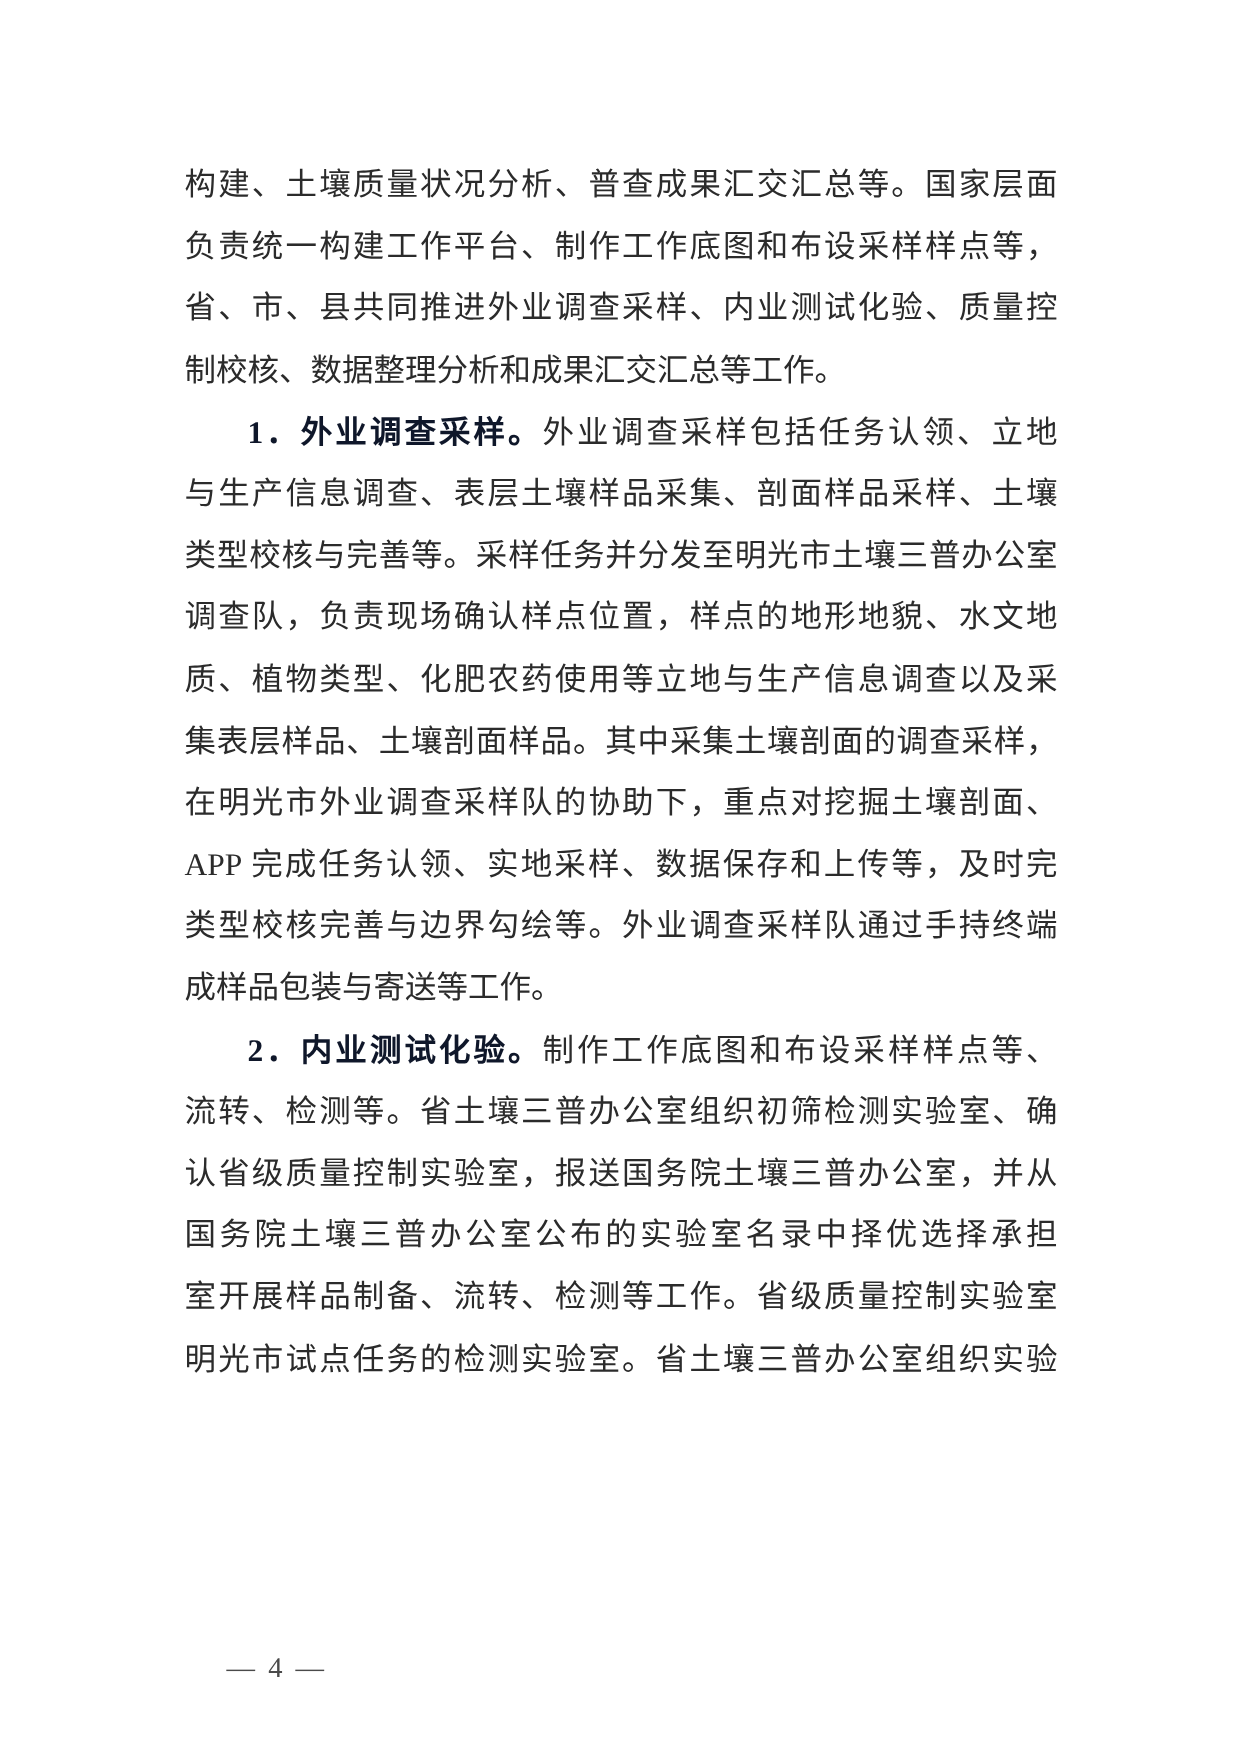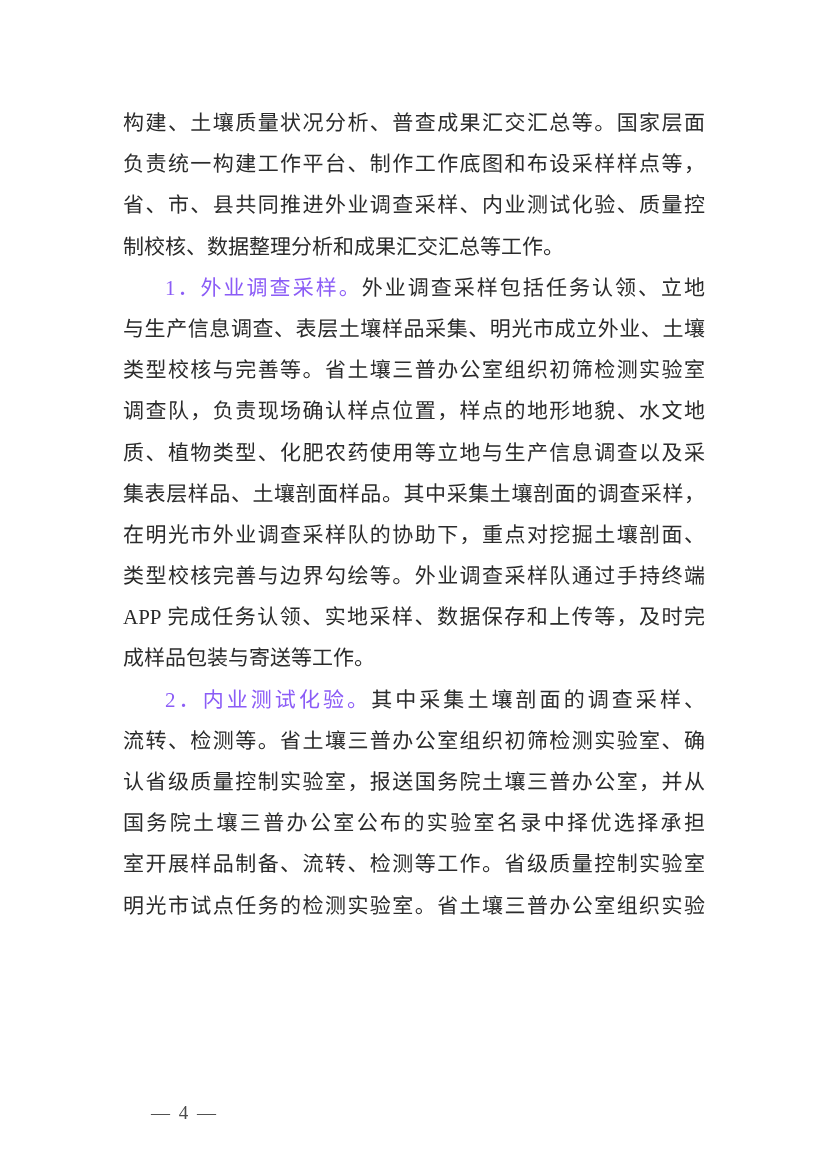--- a/index.html
+++ b/index.html
@@ -32,21 +32,21 @@
     white-space: normal;
     letter-spacing: 0;
   }
   .line.para-end {
     text-align-last: left;
   }
   .line.indent {
     text-indent: 42px;
   }
   .run { font-weight: 400; }
-  .run.bold { font-weight: 400; color: #8b5cf6; }
+  .run.bold { font-weight: 700; color: #0f172a; }
   .footer {
     position: absolute;
     left: 151px;
     top: 1100px;
     font-size: 19px;
     line-height: 26px;
     color: var(--footer-color, #4a4a4a);
     letter-spacing: 2px;
   }
 </style>
@@ -56,32 +56,32 @@
 <div class="page">
   <div class="doc-body">
       <div class="paragraph">
         <div class="line"><span class="run">构建、土壤质量状况分析、普查成果汇交汇总等。国家层面</span></div>
         <div class="line"><span class="run">负责统一构建工作平台、制作工作底图和布设采样样点等，</span></div>
         <div class="line"><span class="run">省、市、县共同推进外业调查采样、内业测试化验、质量控</span></div>
         <div class="line para-end"><span class="run">制校核、数据整理分析和成果汇交汇总等工作。</span></div>
       </div>
       <div class="paragraph">
         <div class="line indent"><span class="run bold">1．外业调查采样。</span><span class="run">外业调查采样包括任务认领、立地</span></div>
-        <div class="line"><span class="run">与生产信息调查、表层土壤样品采集、明光市成立外业、土壤</span></div>
-        <div class="line"><span class="run">类型校核与完善等。省土壤三普办公室组织初筛检测实验室</span></div>
+        <div class="line"><span class="run">与生产信息调查、表层土壤样品采集、剖面样品采样、土壤</span></div>
+        <div class="line"><span class="run">类型校核与完善等。采样任务并分发至明光市土壤三普办公室</span></div>
         <div class="line"><span class="run">调查队，负责现场确认样点位置，样点的地形地貌、水文地</span></div>
         <div class="line"><span class="run">质、植物类型、化肥农药使用等立地与生产信息调查以及采</span></div>
         <div class="line"><span class="run">集表层样品、土壤剖面样品。其中采集土壤剖面的调查采样，</span></div>
         <div class="line"><span class="run">在明光市外业调查采样队的协助下，重点对挖掘土壤剖面、</span></div>
+        <div class="line"><span class="run">APP 完成任务认领、实地采样、数据保存和上传等，及时完</span></div>
         <div class="line"><span class="run">类型校核完善与边界勾绘等。外业调查采样队通过手持终端</span></div>
-        <div class="line"><span class="run">APP 完成任务认领、实地采样、数据保存和上传等，及时完</span></div>
         <div class="line para-end"><span class="run">成样品包装与寄送等工作。</span></div>
       </div>
       <div class="paragraph">
-        <div class="line indent"><span class="run bold">2．内业测试化验。</span><span class="run">其中采集土壤剖面的调查采样、</span></div>
+        <div class="line indent"><span class="run bold">2．内业测试化验。</span><span class="run">制作工作底图和布设采样样点等、</span></div>
         <div class="line"><span class="run">流转、检测等。省土壤三普办公室组织初筛检测实验室、确</span></div>
         <div class="line"><span class="run">认省级质量控制实验室，报送国务院土壤三普办公室，并从</span></div>
         <div class="line"><span class="run">国务院土壤三普办公室公布的实验室名录中择优选择承担</span></div>
         <div class="line"><span class="run">室开展样品制备、流转、检测等工作。省级质量控制实验室</span></div>
         <div class="line"><span class="run">明光市试点任务的检测实验室。省土壤三普办公室组织实验</span></div>
       </div>
     </div>
   <div class="footer">— 4 —</div>
 </div>
 

